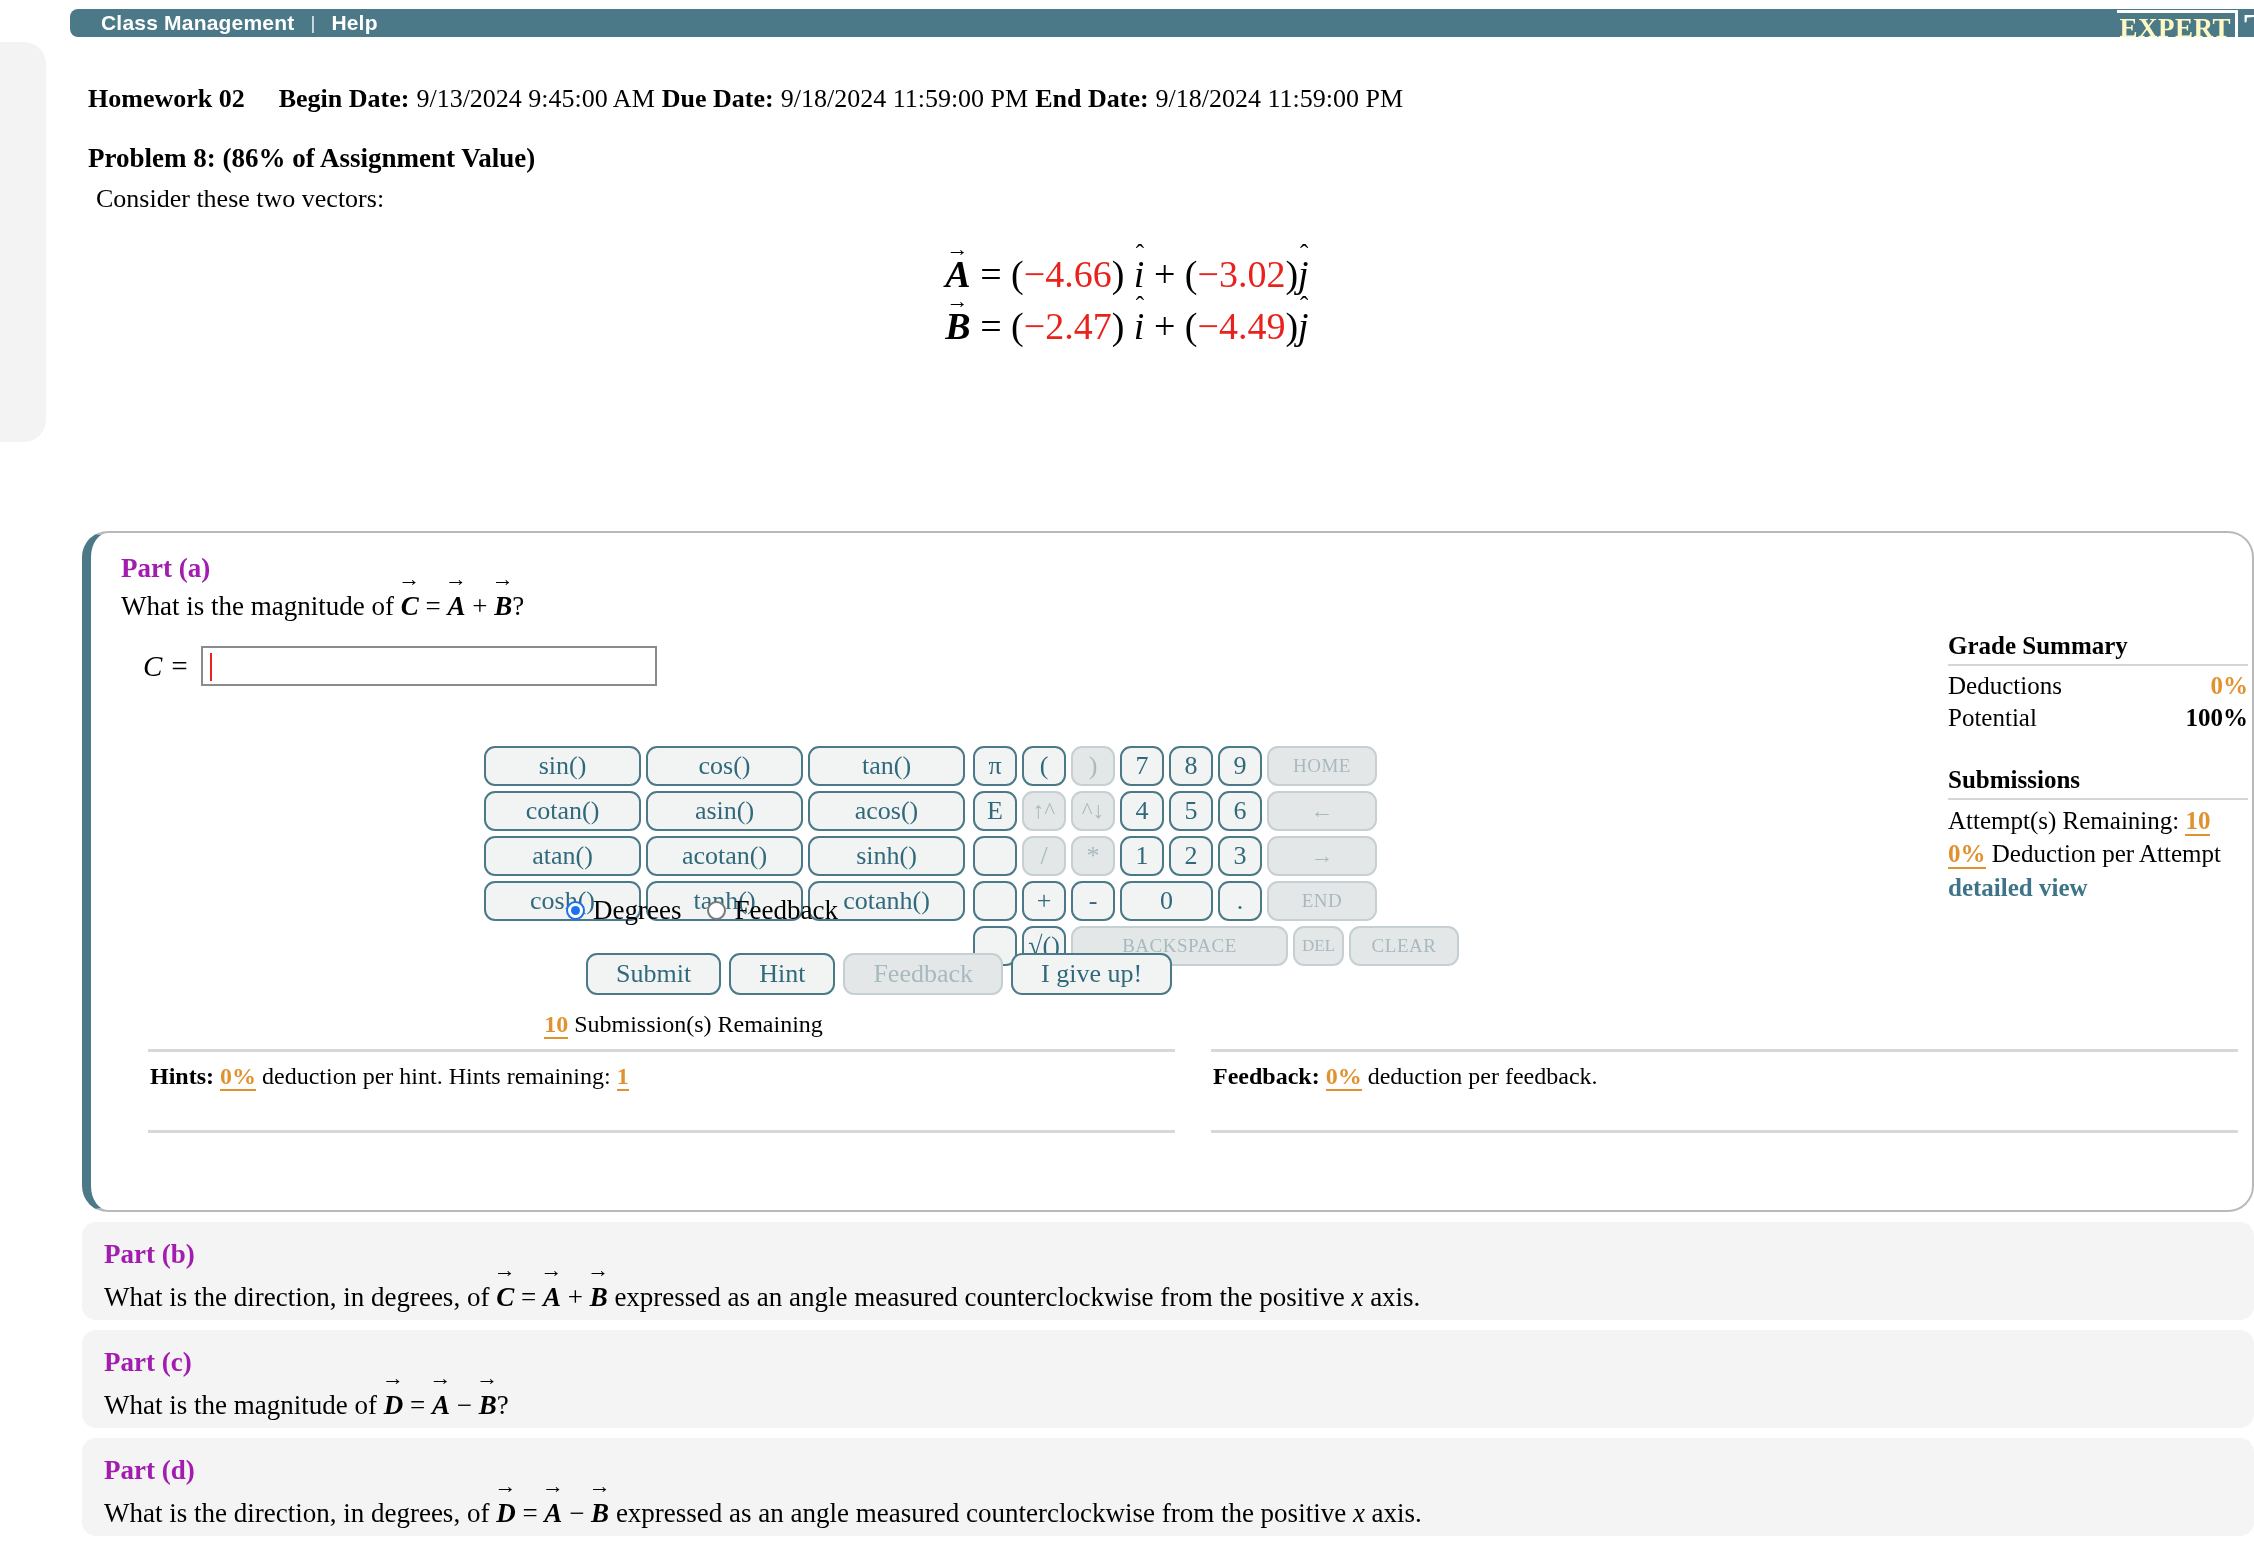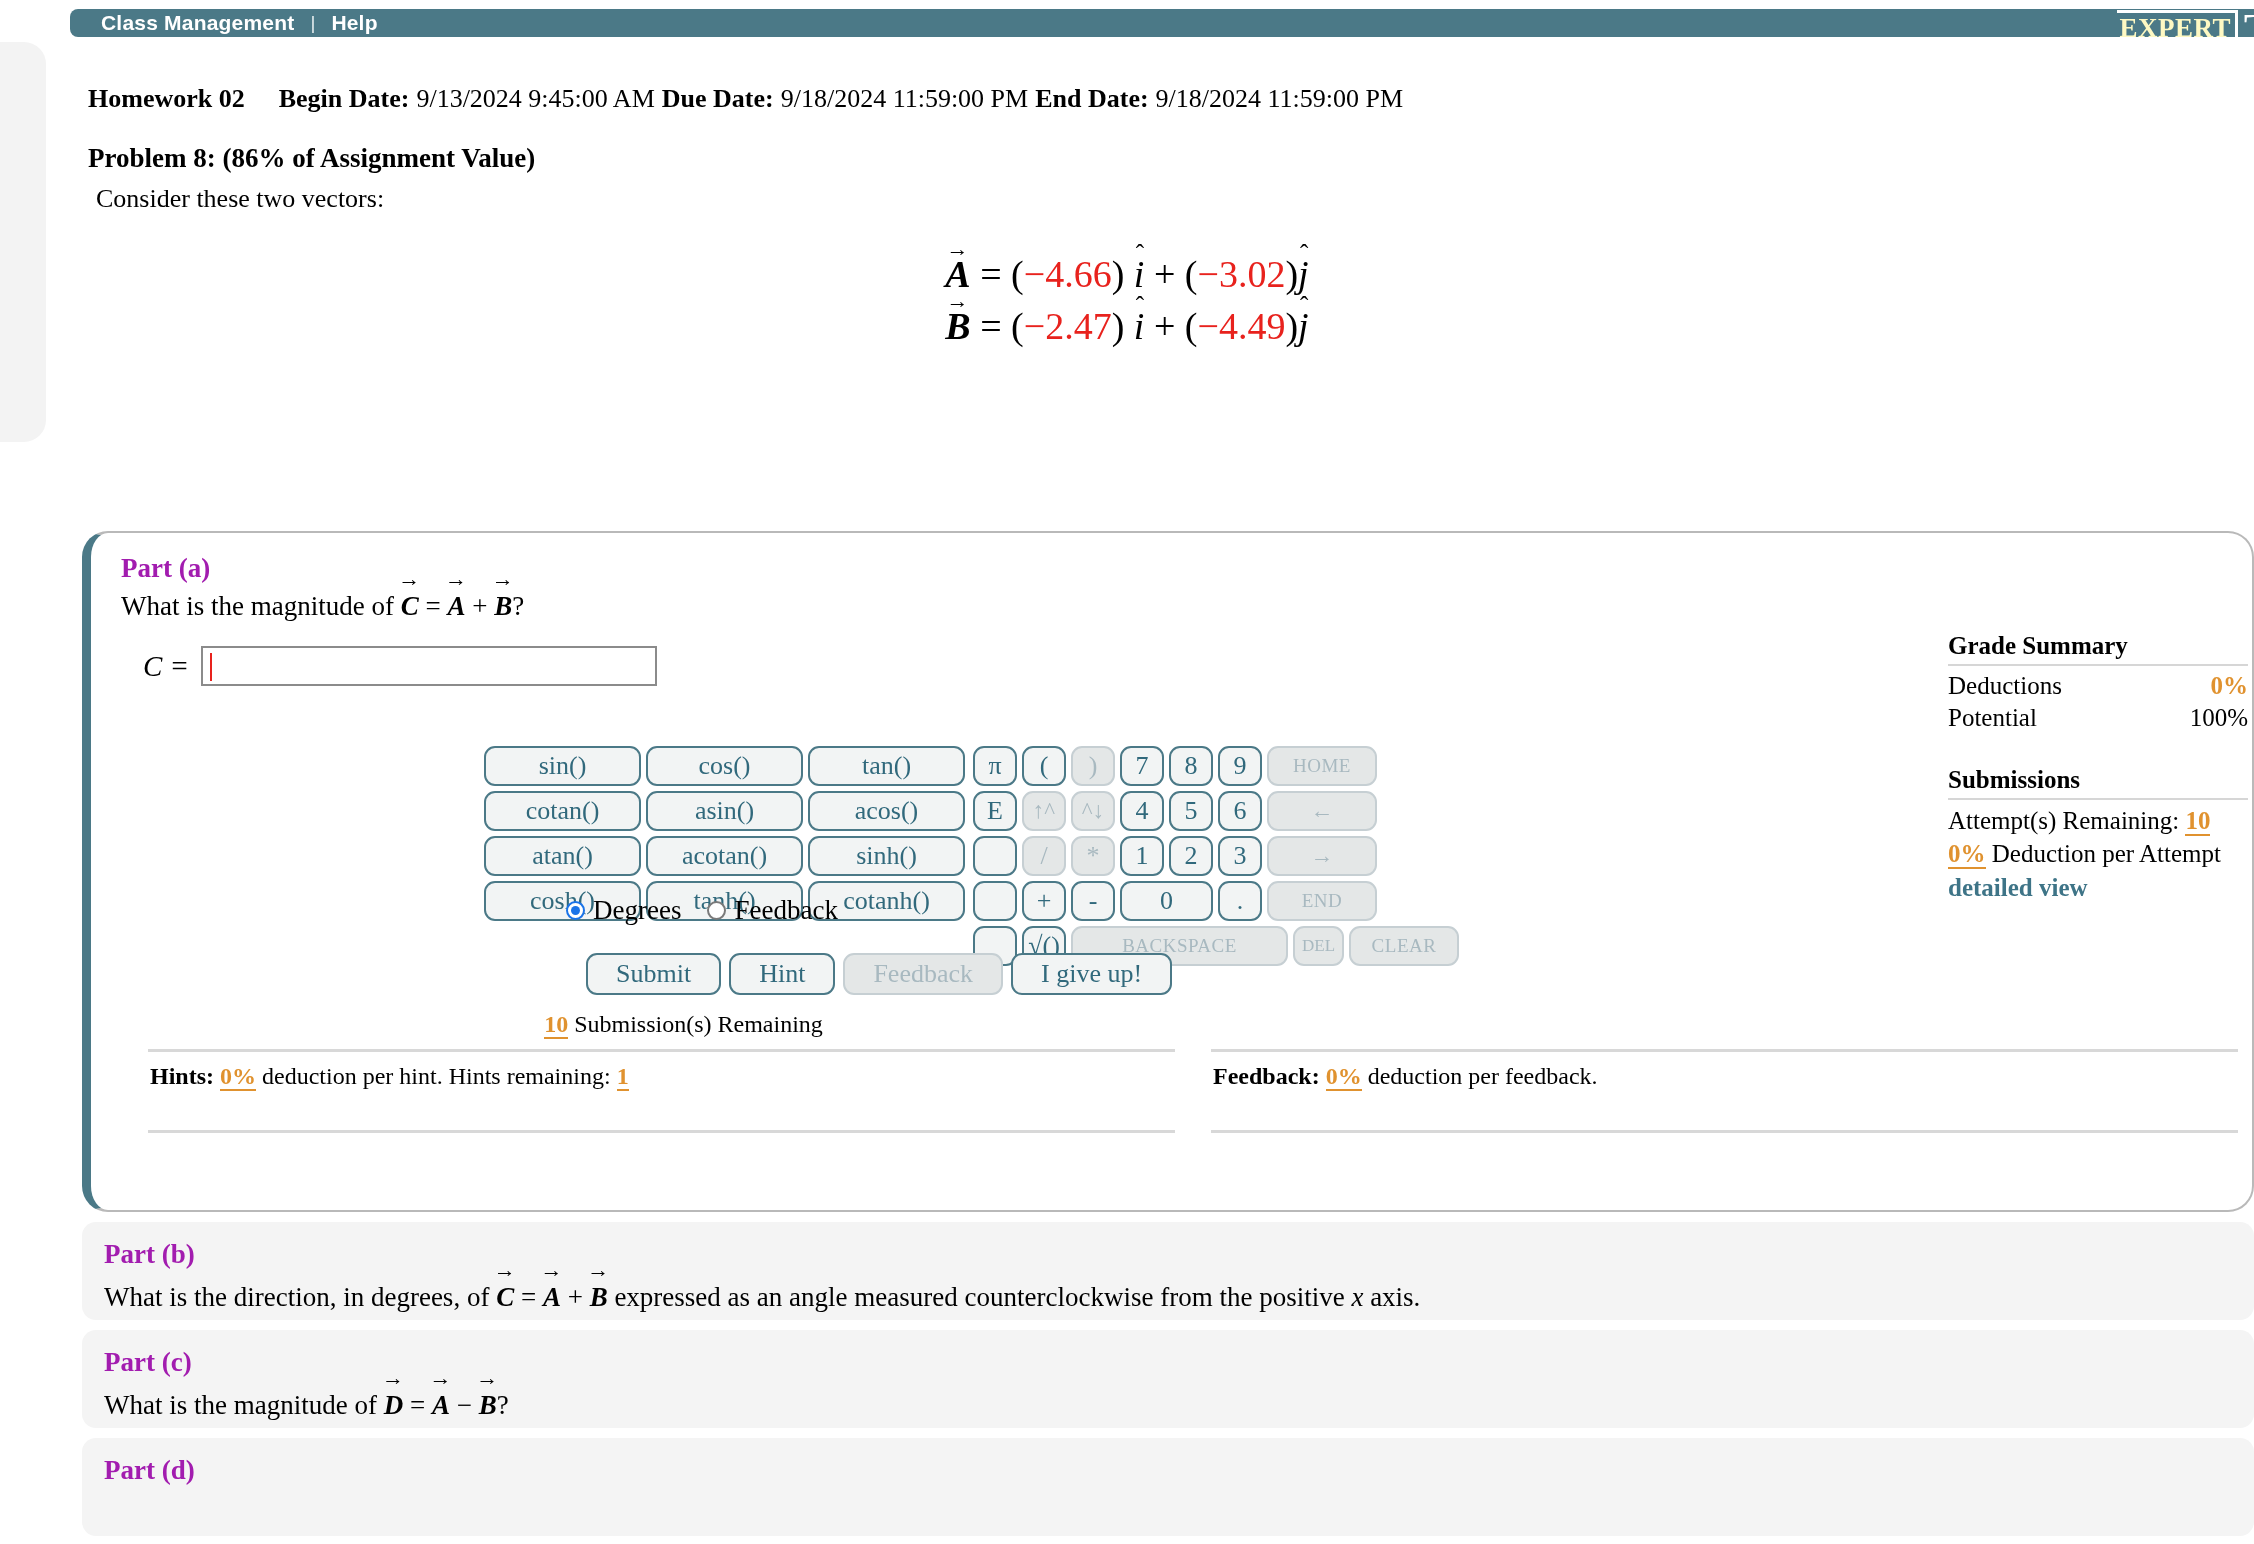--- a/index.html
+++ b/index.html
@@ -381,21 +381,21 @@
   .gp-sub { margin-top: 32px; }
   .gp-line { line-height: 33px; }
   .gp-link {
     color: #3e7487;
     font-weight: bold;
     text-decoration: none;
     line-height: 35px;
     display: inline-block;
     cursor: pointer;
   }
-  .bold { font-weight: normal; }
+  .bold { font-weight: bold; }
 
   
   .part-collapsed {
     position: absolute;
     left: 82px;
     width: 2172px;
     background: #f4f4f4;
     border-radius: 14px;
     box-sizing: border-box;
     padding: 17px 0 0 22px;
@@ -625,13 +625,16 @@
 
 <div class="part-collapsed" id="part-c">
   <div class="part-label">Part (c)</div>
   <div class="q">
     <span>What is the magnitude of </span><span class="vecsym">D</span><span> = </span><span class="vecsym">A</span><span> − </span><span class="vecsym">B</span><span>?</span>
   </div>
 </div>
 
 <div class="part-collapsed" id="part-d">
   <div class="part-label">Part (d)</div>
+  <div class="q">
+    <span>What is the direction, in degrees, of </span><span class="vecsym">D</span><span> = </span><span class="vecsym">A</span><span> − </span><span class="vecsym">B</span><span> expressed as an angle measured counterclockwise from the positive </span><span class="mi">x</span><span> axis.</span>
+  </div>
 </div>
 
 </body></html>

